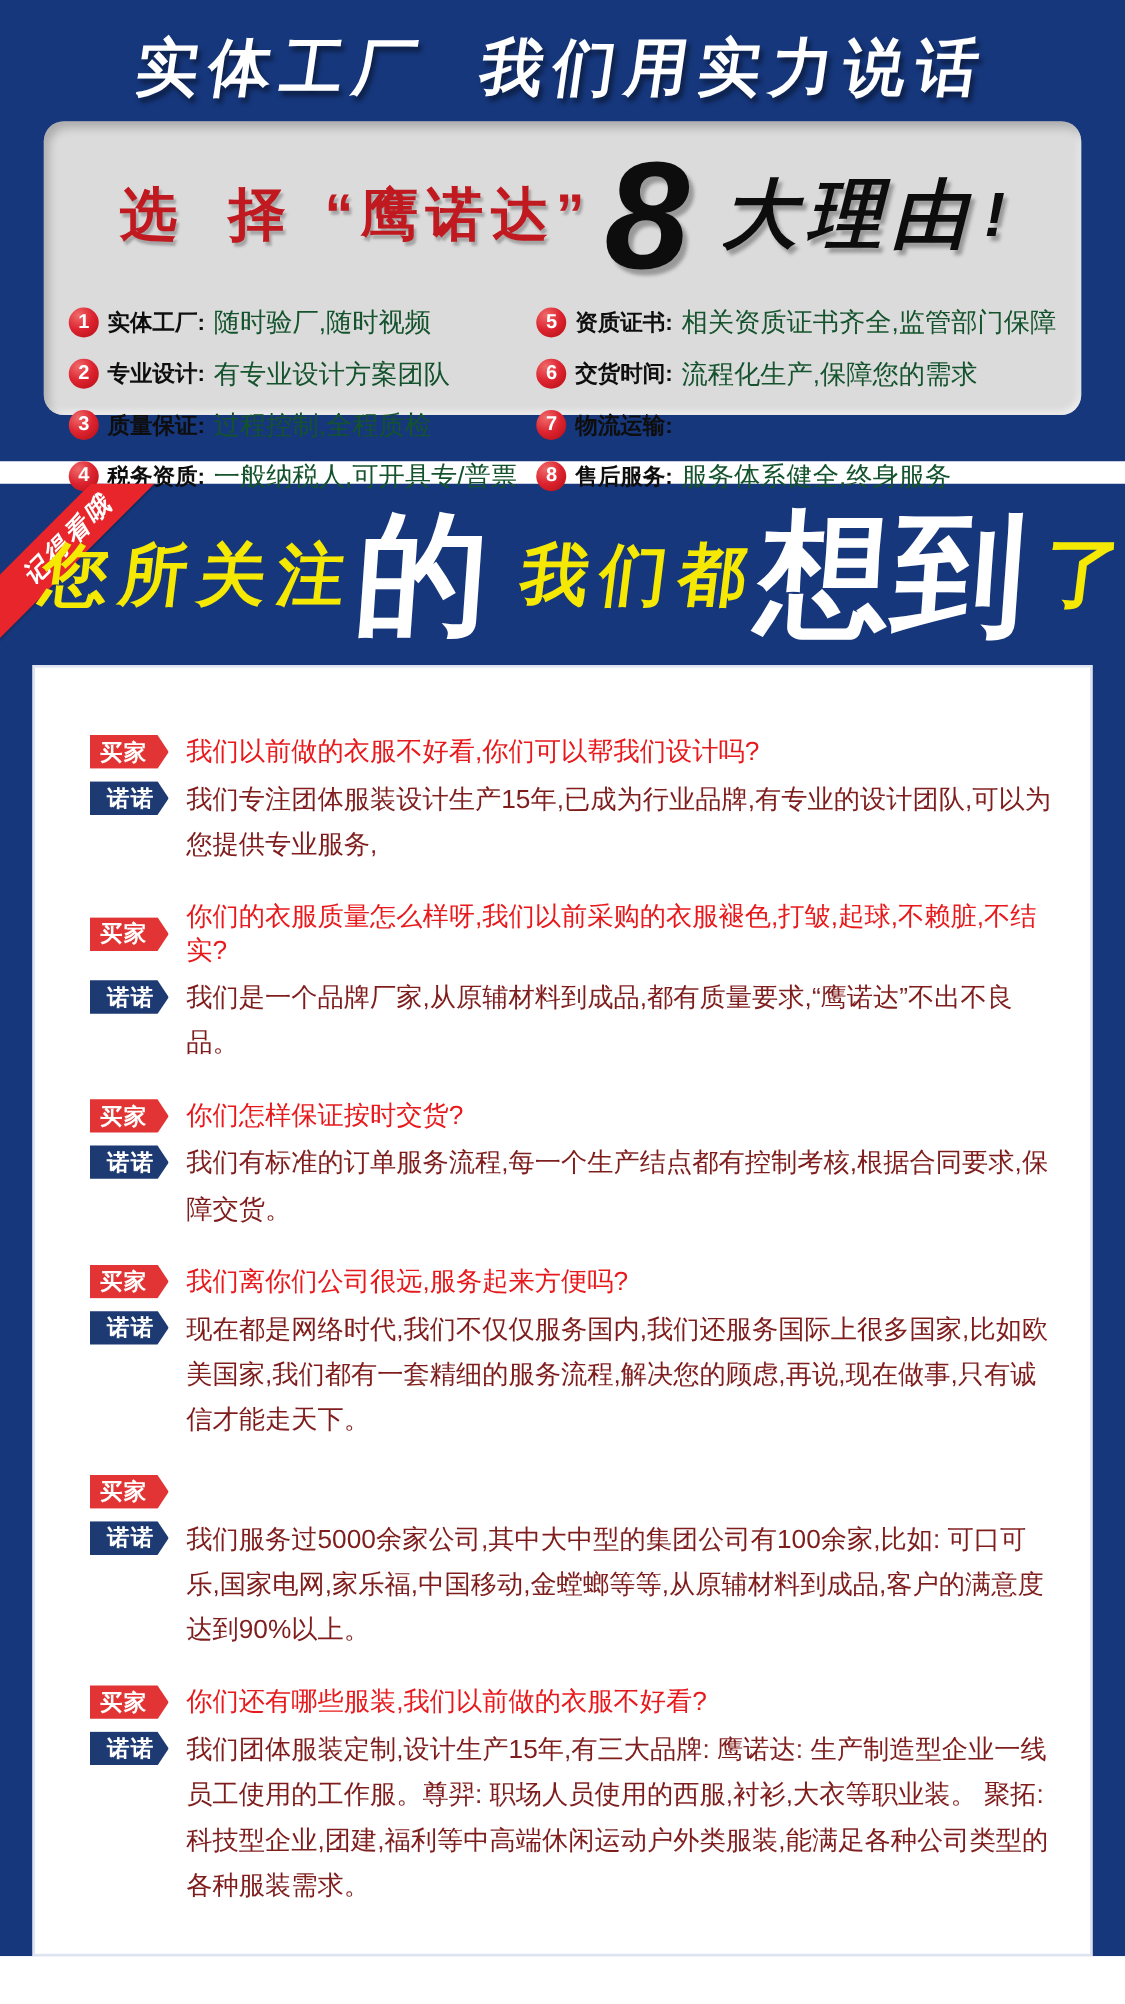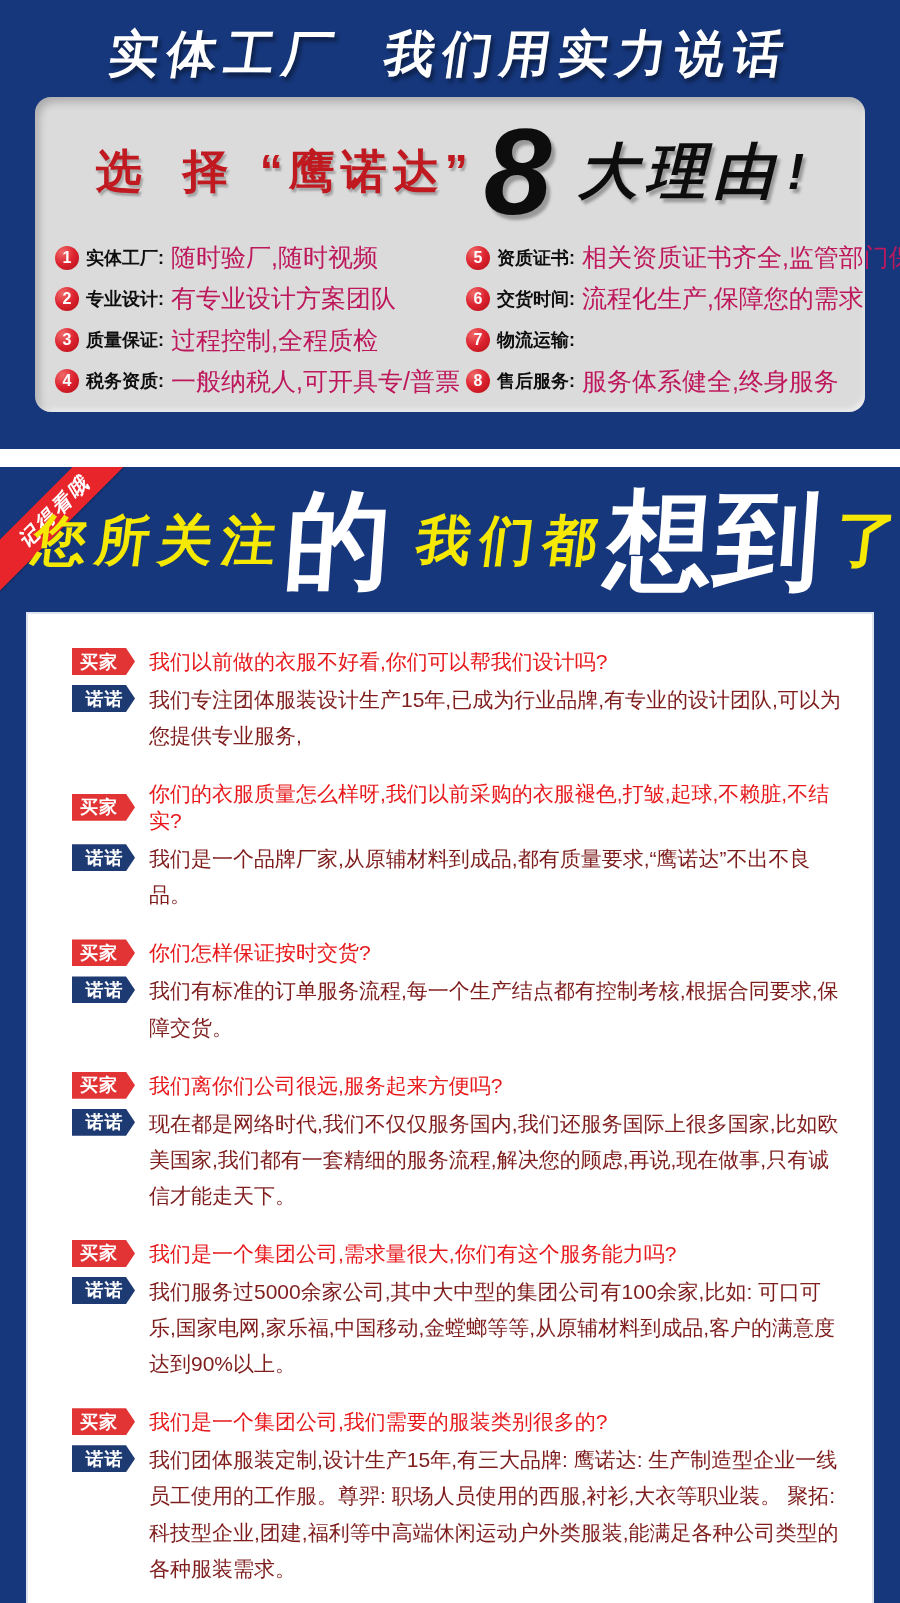--- a/index.html
+++ b/index.html
@@ -13,21 +13,21 @@
   
   .hero { padding-top:14px; }
   .hero-title {
     height:80px; display:flex; align-items:center; justify-content:center;
     color:#fff; font-size:50px; font-weight:bold; letter-spacing:8px;
     transform:skewX(-8deg);
     text-shadow:3px 4px 4px rgba(0,0,0,0.45);
     white-space:pre;
   }
   .reasons-box {
-    margin:3px 35px 0 35px; height:315px; border-radius:16px;
+    margin:3px 35px 0 35px; height:235px; border-radius:16px;
     background:#dbdbdb;
     box-shadow:inset 4px 5px 8px rgba(0,0,0,0.22), inset -2px -3px 5px rgba(255,255,255,0.55);
     box-sizing:border-box; padding:10px 18px 0 18px;
   }
   .reasons-title {
     display:flex; align-items:center; justify-content:center; height:130px;
   }
   .rt-red {
     color:#c01920; font-size:46px; font-weight:bold; letter-spacing:14px;
     text-shadow:2px 3px 2px rgba(0,0,0,0.25); white-space:pre;
@@ -52,21 +52,21 @@
     height:165px; column-gap:6px; padding:0 2px;
   }
   .reason-item { display:flex; align-items:center; gap:7px; }
   .reason-num {
     flex:0 0 auto; width:24px; height:24px; border-radius:50%;
     background:radial-gradient(circle at 32% 26%, #ef6a6a 0%, #dd2430 48%, #b30d14 100%);
     color:#fff; font-size:16px; font-weight:bold;
     display:flex; align-items:center; justify-content:center;
   }
   .reason-label { color:#0e0e0e; font-size:18px; font-weight:bold; white-space:nowrap; }
-  .reason-text { color:#be185d; font-size:25px; white-space:nowrap; }
+  .reason-text { color:#14532d; font-size:21px; white-space:nowrap; }
 
   
   .hero-bottom-gap { height:37px; }
   .white-sep { height:18px; background:#ffffff; }
   .focus {
     position:relative; height:145px; overflow:hidden;
     display:flex; align-items:center; justify-content:center;
   }
   .ribbon {
     position:absolute; left:-62px; top:26px; width:232px; height:36px;
@@ -80,21 +80,21 @@
   .seg-small-yellow { color:#f5e903; font-size:54px; letter-spacing:9px; transform:skewX(-7deg); }
   .seg-big-white   { color:#ffffff; font-size:106px; transform:skewX(-4deg); letter-spacing:2px; }
   .seg-mid-yellow  { color:#f5e903; font-size:62px; transform:skewX(-7deg); margin-left:12px; }
 
   
   .qa-wrap { padding:0 26px; }
   .qa-panel {
     background:#ffffff; border:2px solid #dde4f0; box-sizing:border-box;
     min-height:894px; padding:34px 30px 10px 44px;
   }
-  .qa-pair { margin-bottom:26px; }
+  .qa-pair { margin-bottom:26px;margin-top:20px; }
   .qa-row { display:flex; align-items:flex-start; }
   .qa-row.question { margin-bottom:10px; align-items:center; }
   .qa-tag {
     flex:0 0 auto; width:63px; height:27px; box-sizing:border-box; padding-right:9px;
     clip-path:polygon(0 0, calc(100% - 9px) 0, 100% 50%, calc(100% - 9px) 100%, 0 100%);
     display:flex; align-items:center; justify-content:center;
     color:#fff; font-size:18px; font-weight:bold; letter-spacing:1px;
   }
   .qa-tag.buyer  { background:#e23434; }
   .qa-tag.seller { background:#1e3a73;padding-left:11px; }
@@ -226,32 +226,31 @@
     </div>
     <div class="qa-row answer">
       <span class="qa-tag seller">诺诺</span>
       <span class="qa-text a-text">现在都是网络时代,我们不仅仅服务国内,我们还服务国际上很多国家,比如欧美国家,我们都有一套精细的服务流程,解决您的顾虑,再说,现在做事,只有诚信才能走天下。</span>
     </div>
   </div>
 
   <div class="qa-pair">
     <div class="qa-row question">
       <span class="qa-tag buyer">买家</span>
-      <span class="qa-text q-text">我们是一个集团公司,需求量很大,你们有这个服务能力吗?</span>
     </div>
     <div class="qa-row answer">
       <span class="qa-tag seller">诺诺</span>
       <span class="qa-text a-text">我们服务过5000余家公司,其中大中型的集团公司有100余家,比如: 可口可乐,国家电网,家乐福,中国移动,金螳螂等等,从原辅材料到成品,客户的满意度达到90%以上。</span>
     </div>
   </div>
 
   <div class="qa-pair">
     <div class="qa-row question">
       <span class="qa-tag buyer">买家</span>
-      <span class="qa-text q-text">我们是一个集团公司,我们需要的服装类别很多的?</span>
+      <span class="qa-text q-text">你们还有哪些服装,我们以前做的衣服不好看?</span>
     </div>
     <div class="qa-row answer">
       <span class="qa-tag seller">诺诺</span>
       <span class="qa-text a-text">我们团体服装定制,设计生产15年,有三大品牌: 鹰诺达: 生产制造型企业一线员工使用的工作服。尊羿: 职场人员使用的西服,衬衫,大衣等职业装。 聚拓: 科技型企业,团建,福利等中高端休闲运动户外类服装,能满足各种公司类型的各种服装需求。</span>
     </div>
   </div>
 
 </div>
   </div>
 

